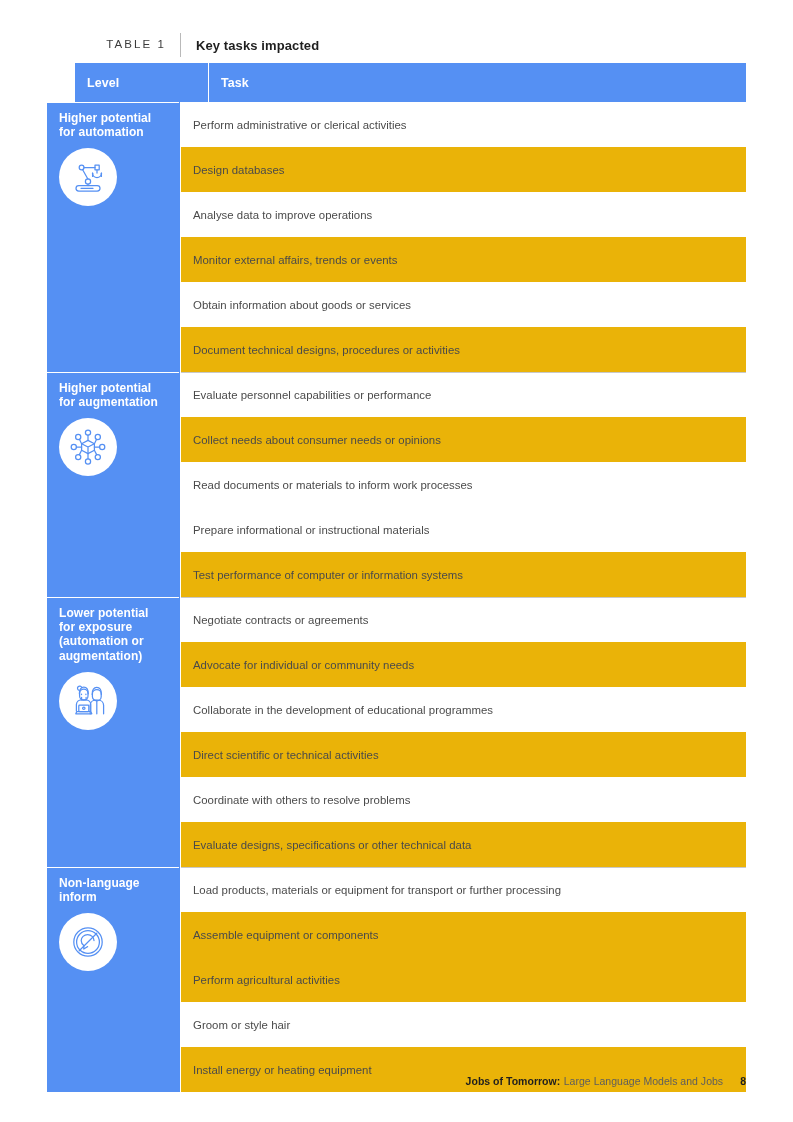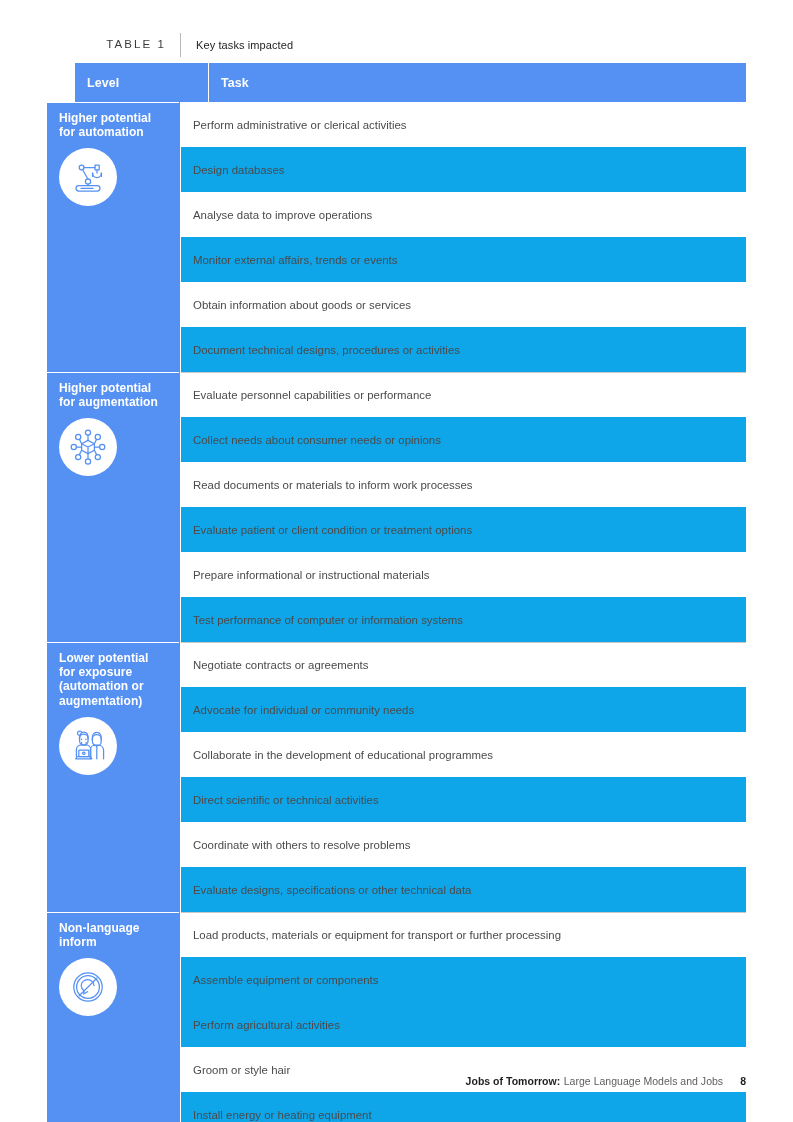--- a/index.html
+++ b/index.html
@@ -43,22 +43,22 @@
     line-height: 1;
   }
   .caption-divider {
     width: 1px;
     align-self: stretch;
     background: #b9b9b9;
     margin: 1px 0 1px 0;
   }
   .caption-title {
     padding-left: 15px;
-    font-size: 11px;
-    font-weight: normal;
+    font-size: 13px;
+    font-weight: bold;
     color: #1f1f1f;
     letter-spacing: 0.1px;
     line-height: 1;
   }
 
   
   .table {
     position: absolute;
     left: 47px;
     top: 63px;
@@ -162,21 +162,21 @@
     display: flex;
     align-items: center;
     padding-left: 12px;
     box-sizing: border-box;
     font-size: 11.4px;
     color: #4a4a4a;
     letter-spacing: 0.02px;
     background: #ffffff;
   }
   .row.alt {
-    background: #0ea5e9;
+    background: #eab308;
   }
 
   
   .footer {
     position: absolute;
     right: 47px;
     top: 1075px;
     display: flex;
     align-items: baseline;
     font-size: 10.5px;
@@ -292,23 +292,20 @@
           <div class="rows">
             <div class="row">
               <span>Evaluate personnel capabilities or performance</span>
             </div>
             <div class="row alt">
               <span>Collect needs about consumer needs or opinions</span>
             </div>
             <div class="row">
               <span>Read documents or materials to inform work processes</span>
             </div>
-            <div class="row alt">
-              <span>Evaluate patient or client condition or treatment options</span>
-            </div>
             <div class="row">
               <span>Prepare informational or instructional materials</span>
             </div>
             <div class="row alt">
               <span>Test performance of computer or information systems</span>
             </div>
           </div>
         </div>
         <div class="group">
           <div class="level-cell">

